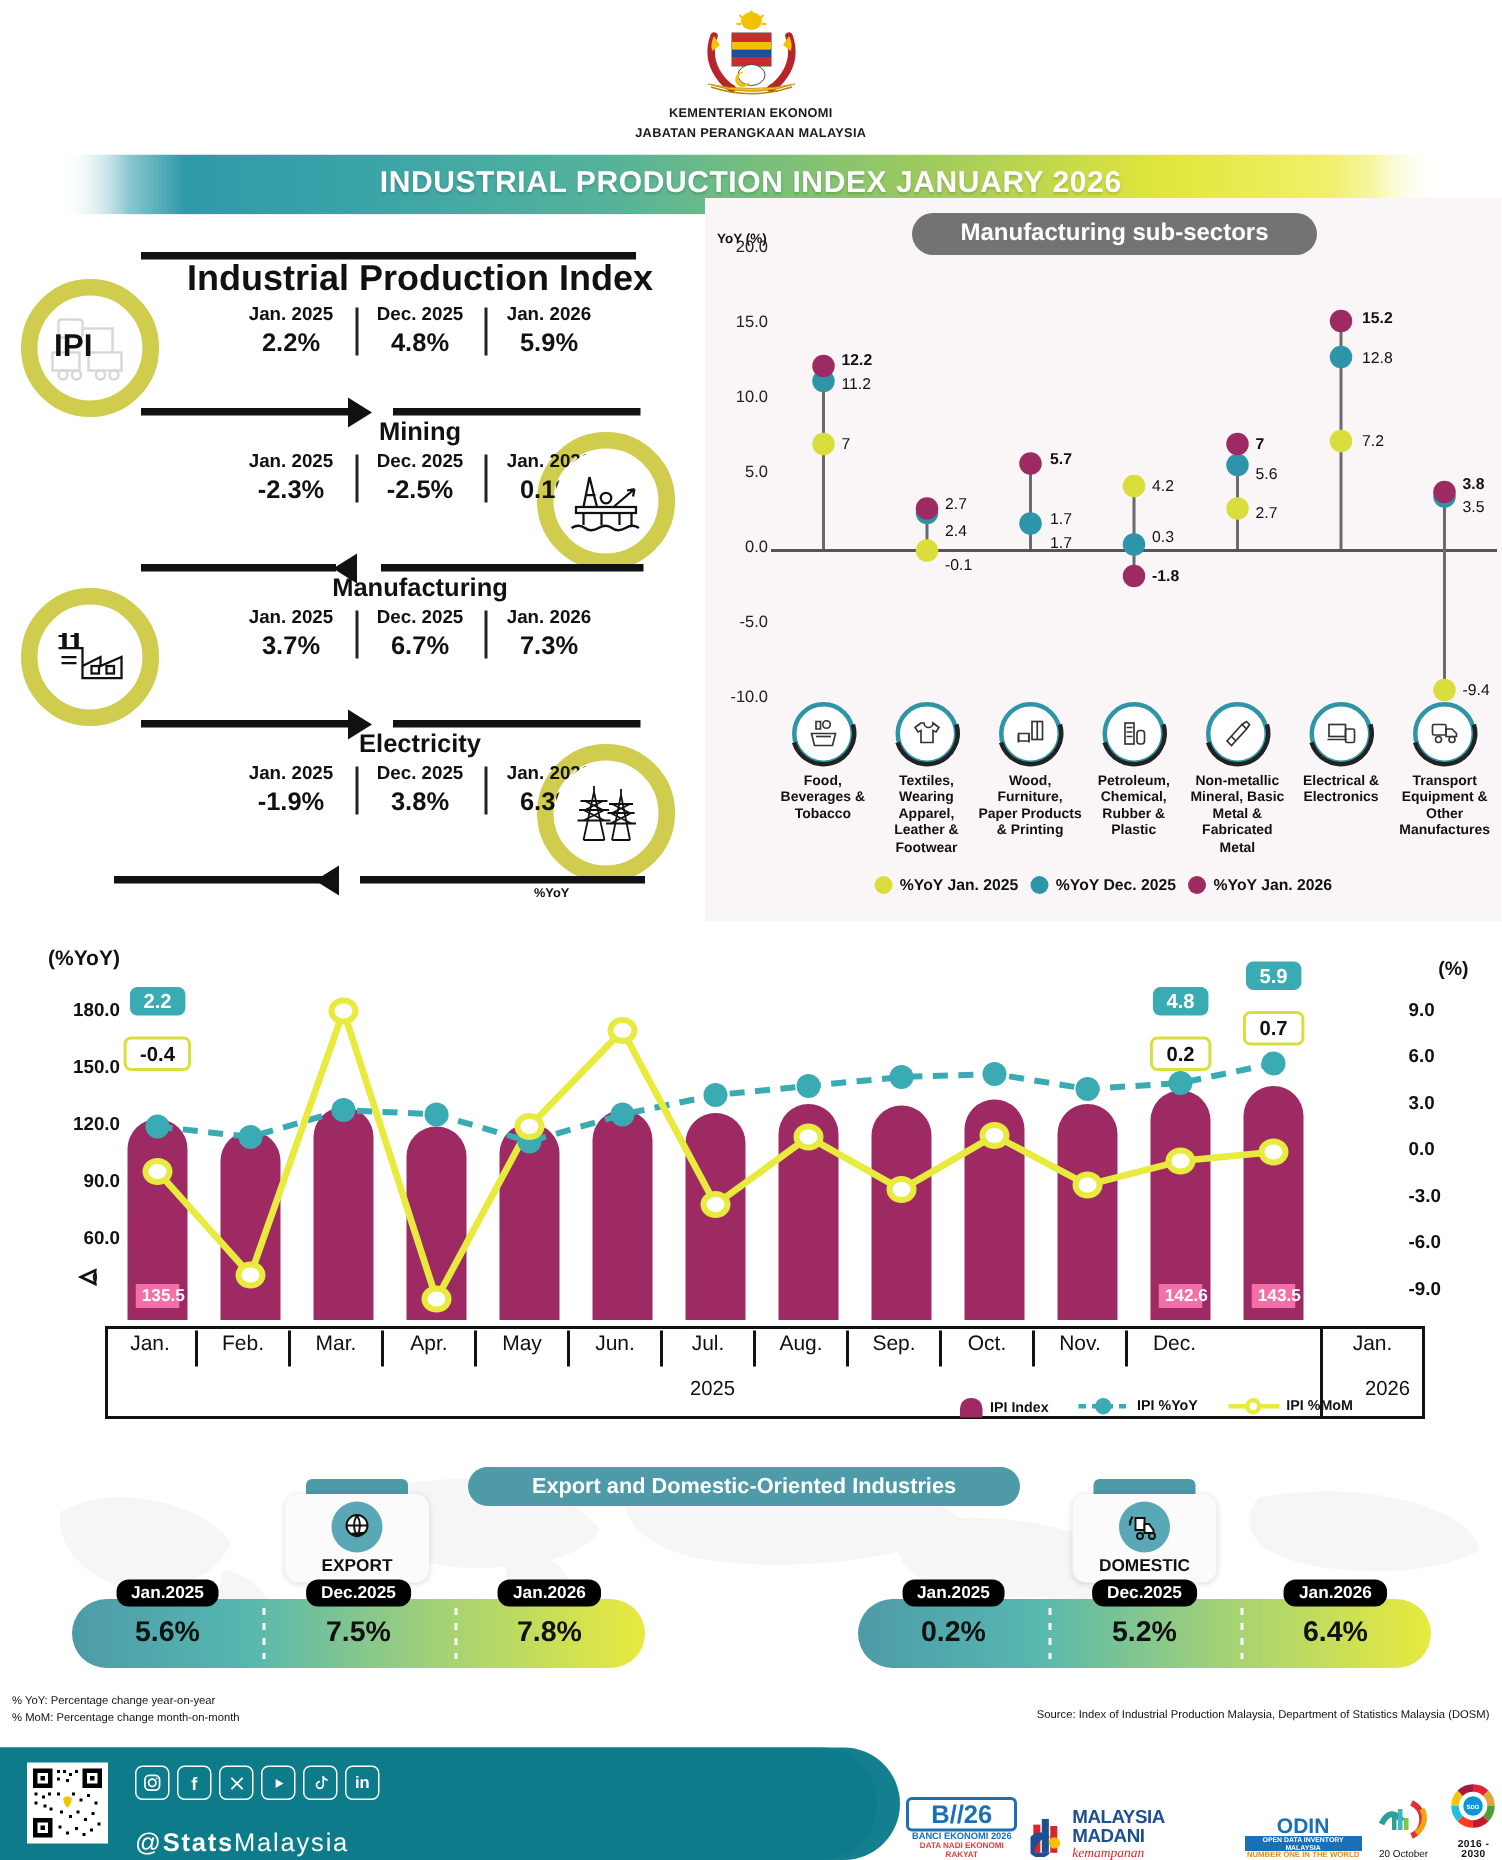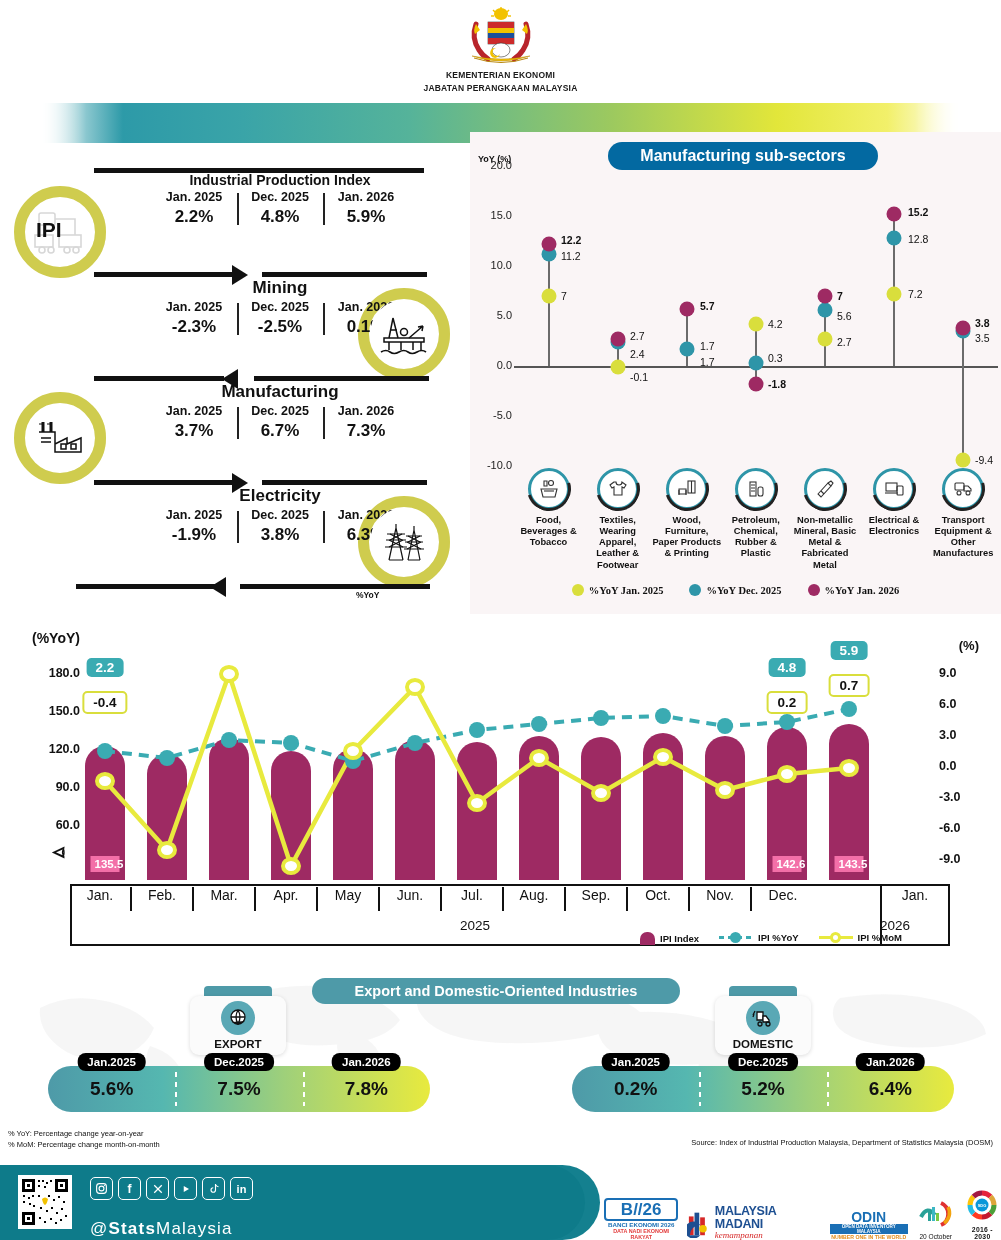--- a/index.html
+++ b/index.html
@@ -39,21 +39,21 @@
     background: #ffffff;
     border: 11px solid #cfcc4e;
     display: flex; align-items: center; justify-content: center;
   }
   .ring::after{
     content:""; position:absolute; inset:-11px; border-radius:50%;
     border: 11px solid rgba(207,204,78,.38);
     clip-path: polygon(50% 50%, 100% 0, 100% 100%, 50% 100%);
   }
   .ring-inner { width:68px; height:68px; border-radius:50%; background:#fff; display:flex; align-items:center; justify-content:center; z-index:2;}
-  .sec-title { font-size: 14px; font-weight: 800; color:#111; text-align:center; }
+  .sec-title { font-size: 24px; font-weight: 800; color:#111; text-align:center; }
   .sec-title.small { font-size: 17px; }
   .cols { display:flex; justify-content:center; margin-top: 2px; }
   .col { width: 86px; text-align:center; position: relative; padding: 0 4px;}
   .col + .col::before{
     content:""; position:absolute; left:0; top:3px; bottom:2px; width:2px; background:#222;
   }
   .col-h { font-size: 12.5px; font-weight: 700; color:#111; }
   .col-v { font-size: 17px; font-weight: 800; color:#111; margin-top: 3px;}
   .hline { position:absolute; height:5px; background:#111; }
   .arrow-r, .arrow-l {
@@ -63,21 +63,21 @@
   .arrow-l { border-right: 16px solid #111; }
   .yoy-note { position:absolute; font-size:8.5px; font-weight:700; color:#111; }
 
   
   .subpanel {
     position:absolute; left:470px; top:132px; width:531px; height:482px;
     background: #faf5f6;
   }
   .sub-pill {
     position:absolute; left:138px; top:10px; width:270px; height:28px;
-    background:#0369a1; border-radius: 16px; color:#fff;
+    background:#737373; border-radius: 16px; color:#fff;
     font-size:16px; font-weight:800; display:flex; align-items:center; justify-content:center;
   }
   .sub-axis-title { position:absolute; left:8px; top:22px; font-size:9px; font-weight:800; color:#111;}
   .sub-plot { position:absolute; left:44px; top:34px; width:484px; height:300px; }
   .ytick { position:absolute; left:-42px; width:40px; text-align:right; font-size:11px; color:#222; transform: translateY(-7px);}
   .zeroline { position:absolute; left:0; width:484px; height:1.5px; background:#555; }
   .stem { position:absolute; width:2px; background:#6b6b6b; }
   .dot { position:absolute; width:15px; height:15px; border-radius:50%; transform: translate(-50%,-50%); }
   .dot.y { background:#d9de3c; }
   .dot.t { background:#2e95a8; }
@@ -91,21 +91,21 @@
     width:42px; height:42px; margin:0 auto; border-radius:50%;
     background:#fff; border:3px solid #2e95a8; position:relative;
     display:flex; align-items:center; justify-content:center;
   }
   .ic-ring::before{
     content:""; position:absolute; inset:-4px; border-radius:50%;
     border:3px solid #222; border-left-color:transparent; border-top-color:transparent;
     transform: rotate(28deg);
   }
   .sub-lab { font-size:9.3px; font-weight:700; color:#111; line-height:1.2; margin-top:5px;}
-  .sub-legend { position:absolute; left:0; top:452px; width:531px; display:flex; justify-content:center; gap:26px; align-items:center;font-family:Liberation Serif, serif;}
+  .sub-legend { position:absolute; left:0; top:452px; width:531px; display:flex; justify-content:center; gap:8px; align-items:center;}
   .lg { display:flex; align-items:center; gap:5px; font-size:10.5px; font-weight:700; color:#111;}
   .lg-dot { width:12px; height:12px; border-radius:50%; }
 
   
   .main { position:absolute; left:0; top:622px; width:1001px; height:345px; }
   .main-ylabel { position:absolute; left:32px; top:8px; font-size:14px; font-weight:800; color:#111;}
   .main-rlabel { position:absolute; right:22px; top:16px; font-size:13px; font-weight:800; color:#111;}
   .lt { position:absolute; left:24px; width:56px; text-align:right; font-size:12.5px; font-weight:700; color:#111; transform:translateY(-8px);}
   .rt { position:absolute; right:22px; width:40px; text-align:left; font-size:12.5px; font-weight:700; color:#111; transform:translateY(-8px);}
   .axisbreak { position:absolute; left:52px; top:218px; font-size:19px; font-weight:800; color:#111;}
@@ -122,21 +122,21 @@
   }
   .callout.yoy { background:#3aabb2; color:#fff; }
   .callout.mom { background:#fff; color:#111; border:2px solid #d9de3c; }
   svg.lines { position:absolute; left:0; top:0; width:856px; height:240px; overflow:visible;}
   .xaxis { position:absolute; left:70px; top:262px; width:880px; height:62px; }
   .xaxis-box { position:absolute; left:0; top:0; width:810px; height:62px; border:2.5px solid #111; border-right:none;}
   .xaxis-box2 { position:absolute; left:810px; top:0; width:70px; height:62px; border:2.5px solid #111; }
   .xm { position:absolute; top:3px; width:62px; text-align:center; font-size:14px; color:#111; border-right:2px solid #111; height:24px;}
   .xm.last { border-right:none; }
   .xyear { position:absolute; top:34px; width:810px; text-align:center; font-size:13.5px; color:#111;}
-  .xyear2 { position:absolute; left:810px; top:34px; width:60px; text-align:left; font-size:13.5px; color:#111;}
+  .xyear2 { position:absolute; left:810px; top:34px; width:60px; text-align:right; font-size:13.5px; color:#111;}
   .main-legend { position:absolute; left:640px; top:310px; display:flex; gap:20px; align-items:flex-start;}
   .ml { display:flex; align-items:center; gap:5px; font-size:9.5px; font-weight:700; color:#111;}
 
   
   .ed { position:absolute; left:0; top:968px; width:1001px; height:150px; }
   .worldmap { position:absolute; inset:0; opacity:.5;}
   .ed-pill {
     position:absolute; left:312px; top:10px; width:368px; height:26px;
     background:#4e9aa8; border-radius:13px; color:#fff; font-size:14.5px;
     font-weight:800; display:flex; align-items:center; justify-content:center;
@@ -207,20 +207,21 @@
       <path d="M38 42 a5 5 0 1 0 4 6 a4 4 0 1 1 -4 -6" fill="#f2c200"></path>
       <path d="M14 50 q29 10 58 0 q-29 6 -58 0" fill="#f2c200" stroke="#b8860b" stroke-width=".5"></path>
       <path d="M16 52 q27 9 54 0" stroke="#b8860b" stroke-width="1" fill="none"></path>
     </svg>
   </div>
   <div class="ministry">KEMENTERIAN EKONOMI</div>
   <div class="ministry">JABATAN PERANGKAAN MALAYSIA</div>
 
   <div class="banner">
     <div class="banner-bg"></div>
+    <div class="banner-title">INDUSTRIAL PRODUCTION INDEX JANUARY 2026</div>
   </div>
 </div>
 
 <div class="flow">
 
   <div class="hline" style="left:94px; top:20px; width:330px;"></div>
   <div class="ring" style="left:14px; top:38px;">
     <div class="ring-inner">
       <svg width="58" height="46" viewBox="0 0 58 46">
           <g stroke="#d7d7d7" stroke-width="1.6" fill="none">

